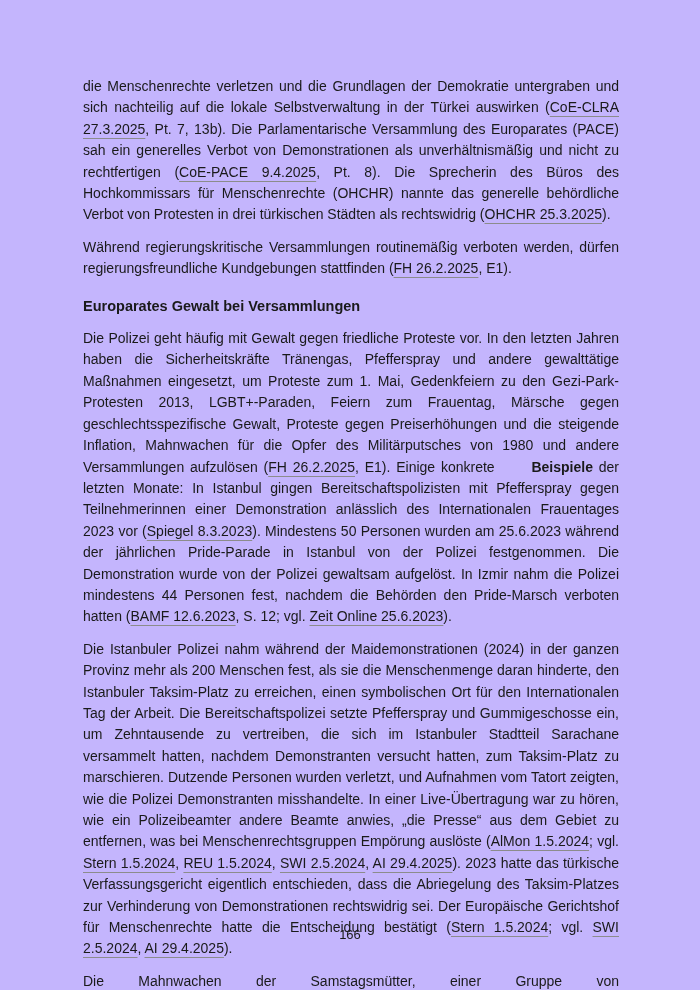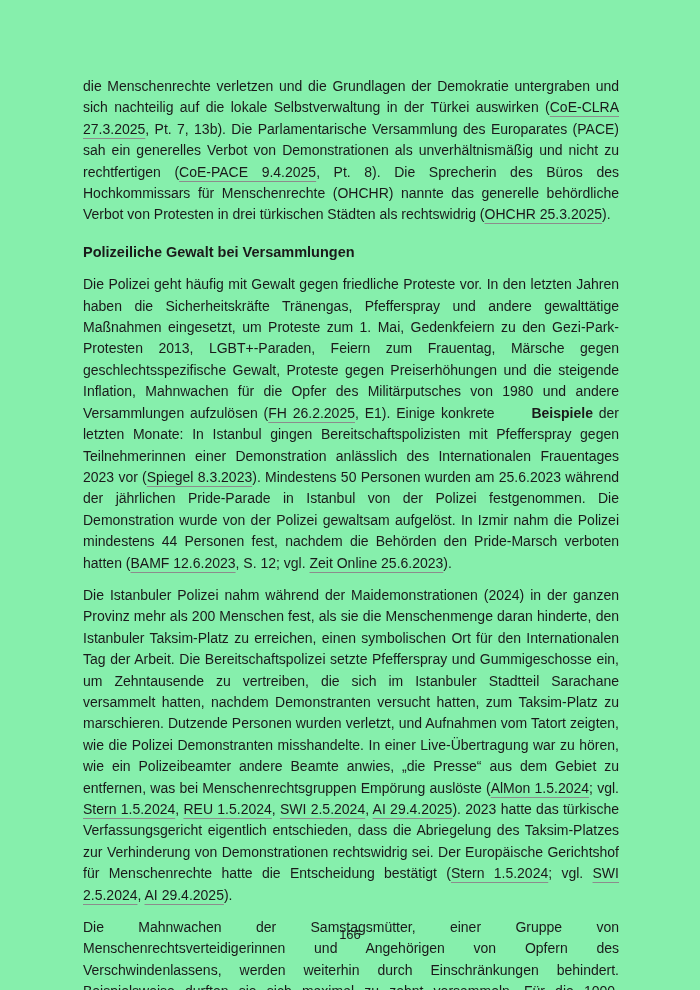--- a/index.html
+++ b/index.html
@@ -4,21 +4,21 @@
 <style>
   html, body {
     margin: 0;
     padding: 0;
     background: #ffffff;
   }
   .page {
     position: relative;
     width: 700px;
     height: 990px;
-    background: #86efac;
+    background: #c4b5fd;
     color: #1a1a1a;
     font-family: "Liberation Sans", sans-serif;
     overflow: hidden;
   }
   .body-text {
     position: absolute;
     left: 83px;
     top: 76px;
     width: 536px;
     font-size: 14px;
@@ -53,21 +53,22 @@
     font-size: 13px;
     color: #1a1a1a;
   }
 </style>
 </head>
 <body>
 
 <div class="page">
   <main class="body-text">
       <p class="para"><span>die Menschenrechte verletzen und die Grundlagen der Demokratie untergraben und sich nachteilig auf die lokale Selbstverwaltung in der Türkei auswirken (</span><a class="cite-link">CoE-CLRA 27.3.2025</a><span>, Pt. 7, 13b). Die Parlamentarische Versammlung des Europarates (PACE) sah ein generelles Verbot von Demonstrationen als unverhältnismäßig und nicht zu rechtfertigen (</span><a class="cite-link">CoE-PACE 9.4.2025</a><span>, Pt. 8). Die Sprecherin des Büros des Hochkommissars für Menschenrechte (OHCHR) nannte das generelle behördliche Verbot von Protesten in drei türkischen Städten als rechtswidrig (</span><a class="cite-link">OHCHR 25.3.2025</a><span>).</span></p>
-      <h2 class="heading">Polizeiliche Gewalt bei Versammlungen</h2>
+      <p class="para"><span>Während regierungskritische Versammlungen routinemäßig verboten werden, dürfen regierungsfreundliche Kundgebungen stattfinden (</span><a class="cite-link">FH 26.2.2025</a><span>, E1).</span></p>
+      <h2 class="heading">Europarates Gewalt bei Versammlungen</h2>
       <p class="para"><span>Die Polizei geht häufig mit Gewalt gegen friedliche Proteste vor. In den letzten Jahren haben die Sicherheitskräfte Tränengas, Pfefferspray und andere gewalttätige Maßnahmen eingesetzt, um Proteste zum 1. Mai, Gedenkfeiern zu den Gezi-Park-Protesten 2013, LGBT+-Paraden, Feiern zum Frauentag, Märsche gegen geschlechtsspezifische Gewalt, Proteste gegen Preiserhöhungen und die steigende Inflation, Mahnwachen für die Opfer des Militärputsches von 1980 und andere Versammlungen aufzulösen (</span><a class="cite-link">FH 26.2.2025</a><span>, E1). Einige konkrete </span><strong>Beispiele</strong><span> der letzten Monate: In Istanbul gingen Bereitschaftspolizisten mit Pfefferspray gegen Teilnehmerinnen einer Demonstration anlässlich des Internationalen Frauentages 2023 vor (</span><a class="cite-link">Spiegel 8.3.2023</a><span>). Mindestens 50 Personen wurden am 25.6.2023 während der jährlichen Pride-Parade in Istanbul von der Polizei festgenommen. Die Demonstration wurde von der Polizei gewaltsam aufgelöst. In Izmir nahm die Polizei mindestens 44 Personen fest, nachdem die Behörden den Pride-Marsch verboten hatten (</span><a class="cite-link">BAMF 12.6.2023</a><span>, S. 12; vgl. </span><a class="cite-link">Zeit Online 25.6.2023</a><span>).</span></p>
       <p class="para"><span>Die Istanbuler Polizei nahm während der Maidemonstrationen (2024) in der ganzen Provinz mehr als 200 Menschen fest, als sie die Menschenmenge daran hinderte, den Istanbuler Taksim-Platz zu erreichen, einen symbolischen Ort für den Internationalen Tag der Arbeit. Die Bereitschaftspolizei setzte Pfefferspray und Gummigeschosse ein, um Zehntausende zu vertreiben, die sich im Istanbuler Stadtteil Sarachane versammelt hatten, nachdem Demonstranten versucht hatten, zum Taksim-Platz zu marschieren. Dutzende Personen wurden verletzt, und Aufnahmen vom Tatort zeigten, wie die Polizei Demonstranten misshandelte. In einer Live-Übertragung war zu hören, wie ein Polizeibeamter andere Beamte anwies, „die Presse“ aus dem Gebiet zu entfernen, was bei Menschenrechtsgruppen Empörung auslöste (</span><a class="cite-link">AlMon 1.5.2024</a><span>; vgl. </span><a class="cite-link">Stern 1.5.2024</a><span>, </span><a class="cite-link">REU 1.5.2024</a><span>, </span><a class="cite-link">SWI 2.5.2024</a><span>, </span><a class="cite-link">AI 29.4.2025</a><span>). 2023 hatte das türkische Verfassungsgericht eigentlich entschieden, dass die Abriegelung des Taksim-Platzes zur Verhinderung von Demonstrationen rechtswidrig sei. Der Europäische Gerichtshof für Menschenrechte hatte die Entscheidung bestätigt (</span><a class="cite-link">Stern 1.5.2024</a><span>; vgl. </span><a class="cite-link">SWI 2.5.2024</a><span>, </span><a class="cite-link">AI 29.4.2025</a><span>).</span></p>
       <p class="para"><span>Die Mahnwachen der Samstagsmütter, einer Gruppe von Menschenrechtsverteidigerinnen und Angehörigen von Opfern des Verschwindenlassens, werden weiterhin durch Einschränkungen behindert. Beispielsweise durften sie sich maximal zu zehnt versammeln. Für die 1000. Mahnwache im Mai 2024 wurden diese Einschränkungen ausnahmsweise aufgehoben. Im Oktober 2024 sprach ein erstinstanzliches Gericht 20 Personen frei, die während der 950. Mahnwache</span></p>
     </main>
   <footer class="page-footer">
     <span>166</span>
   </footer>
 </div>
 
 </body></html>

